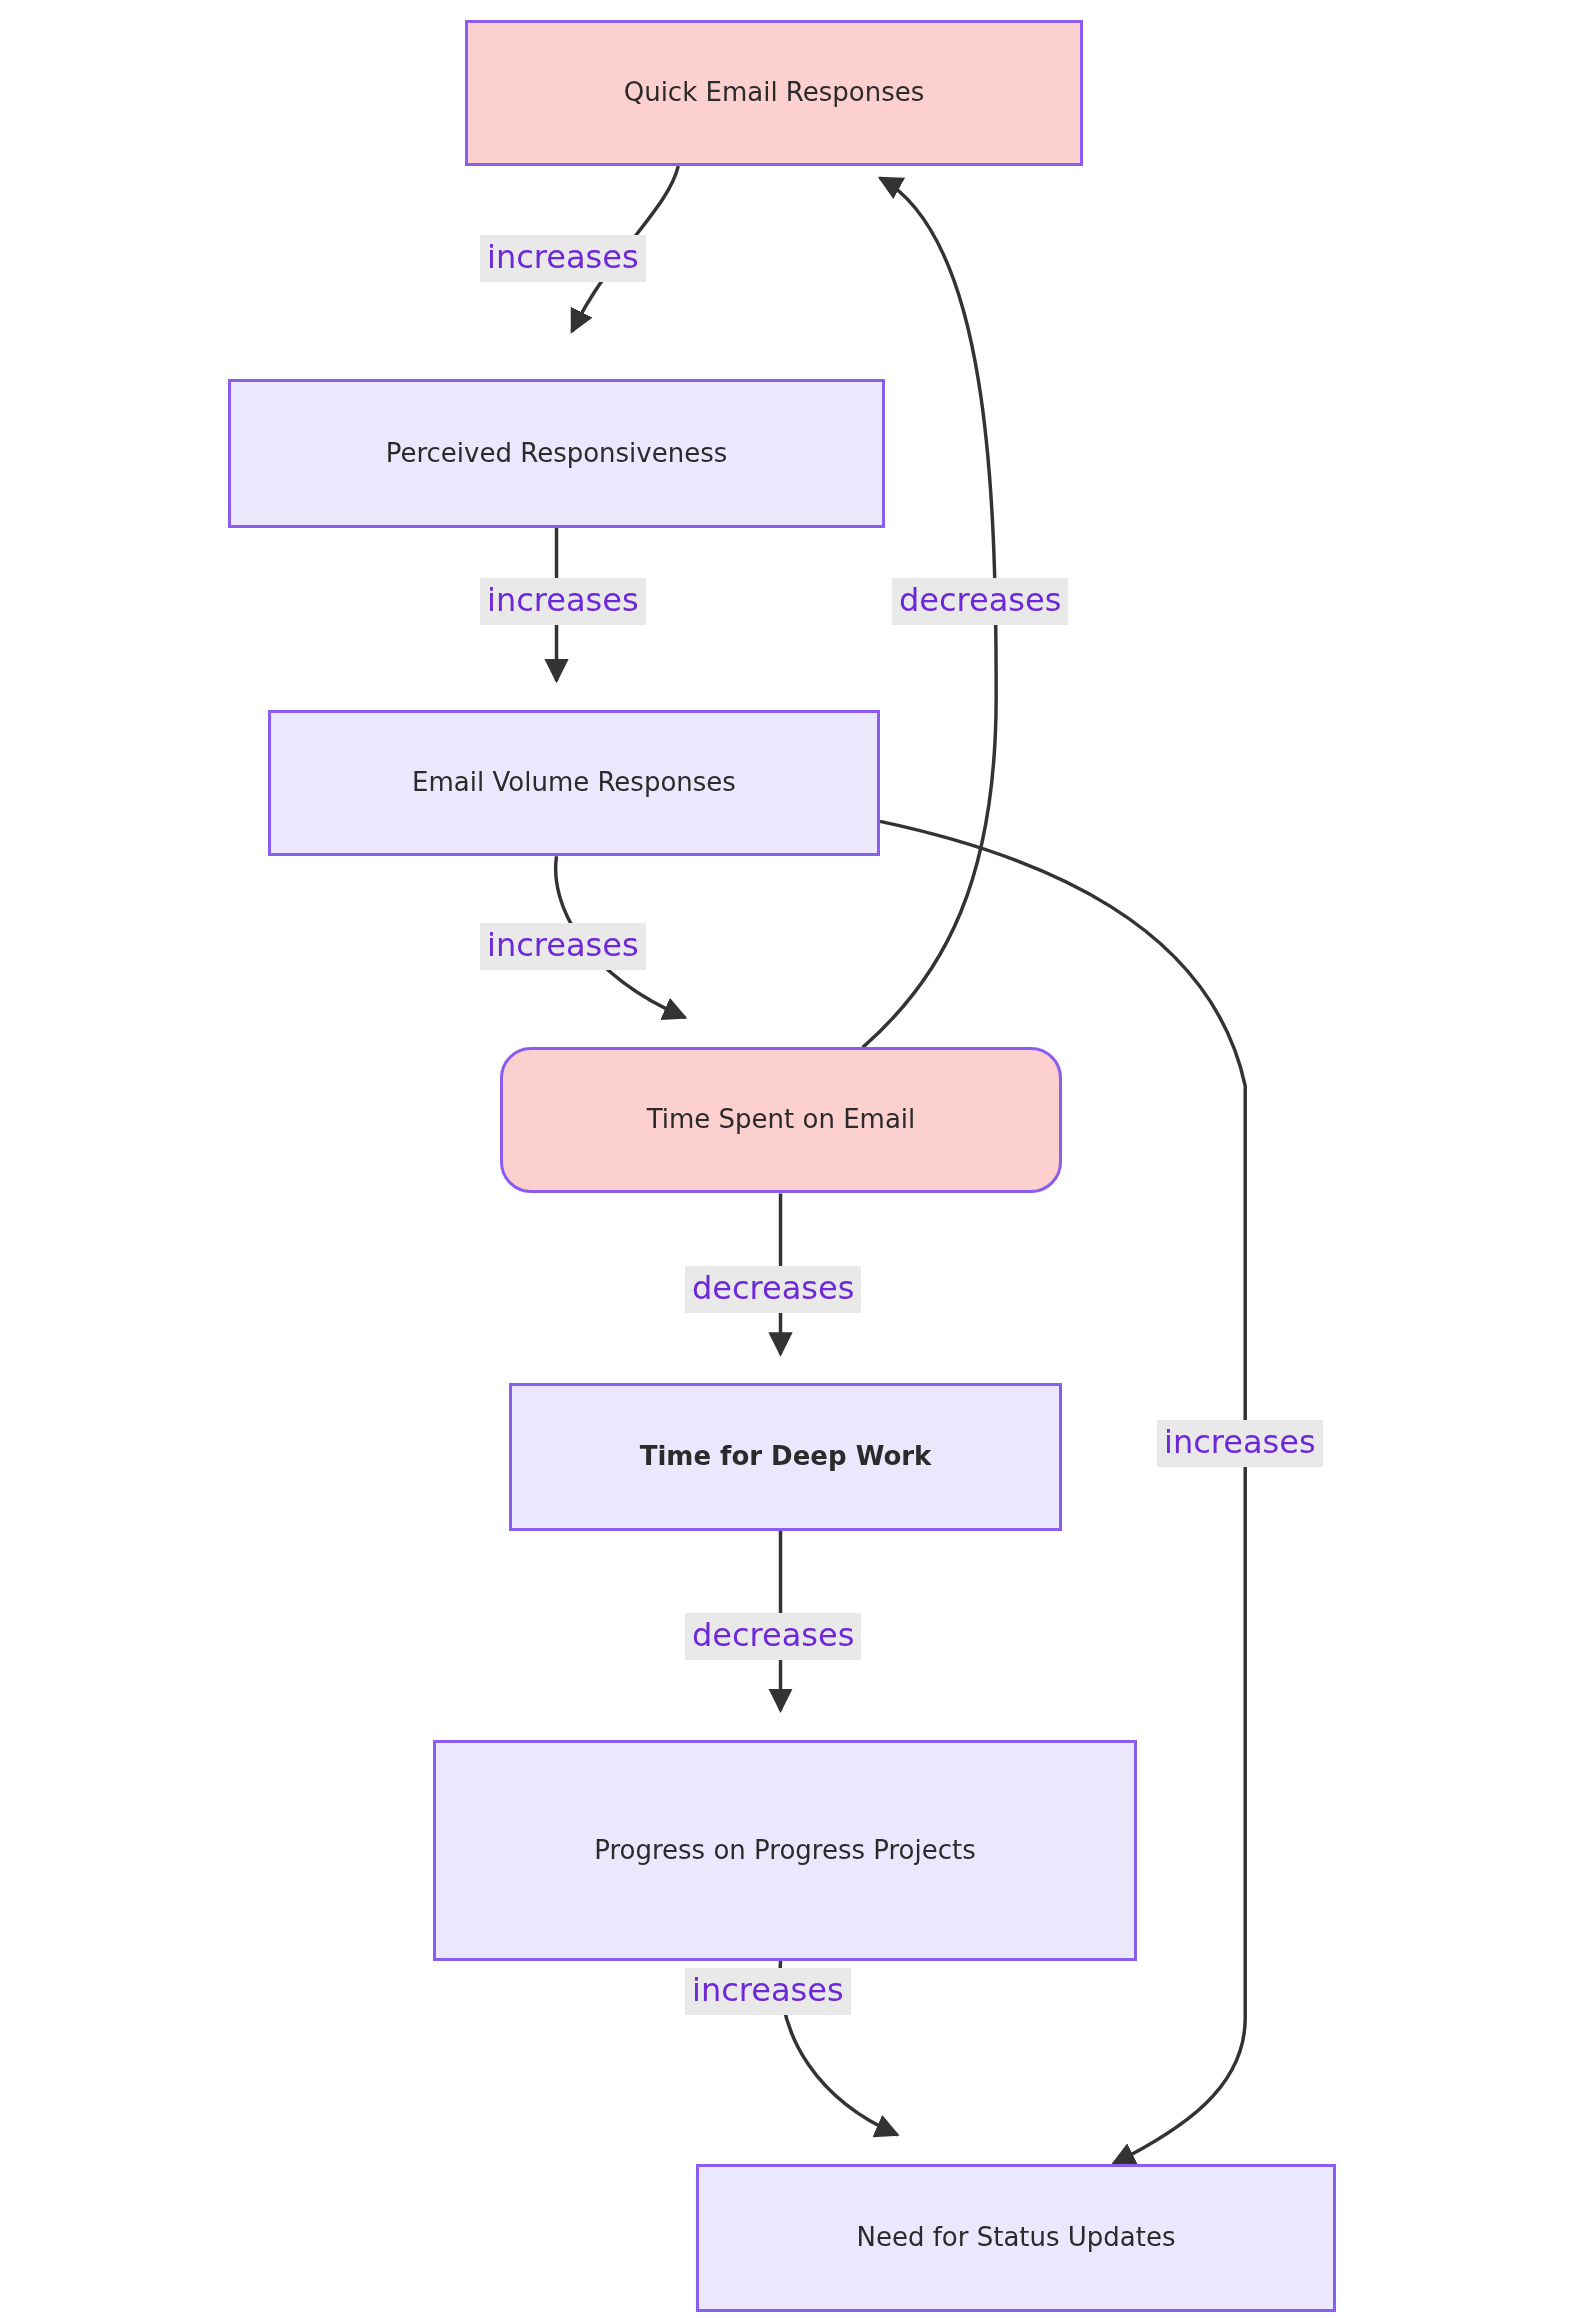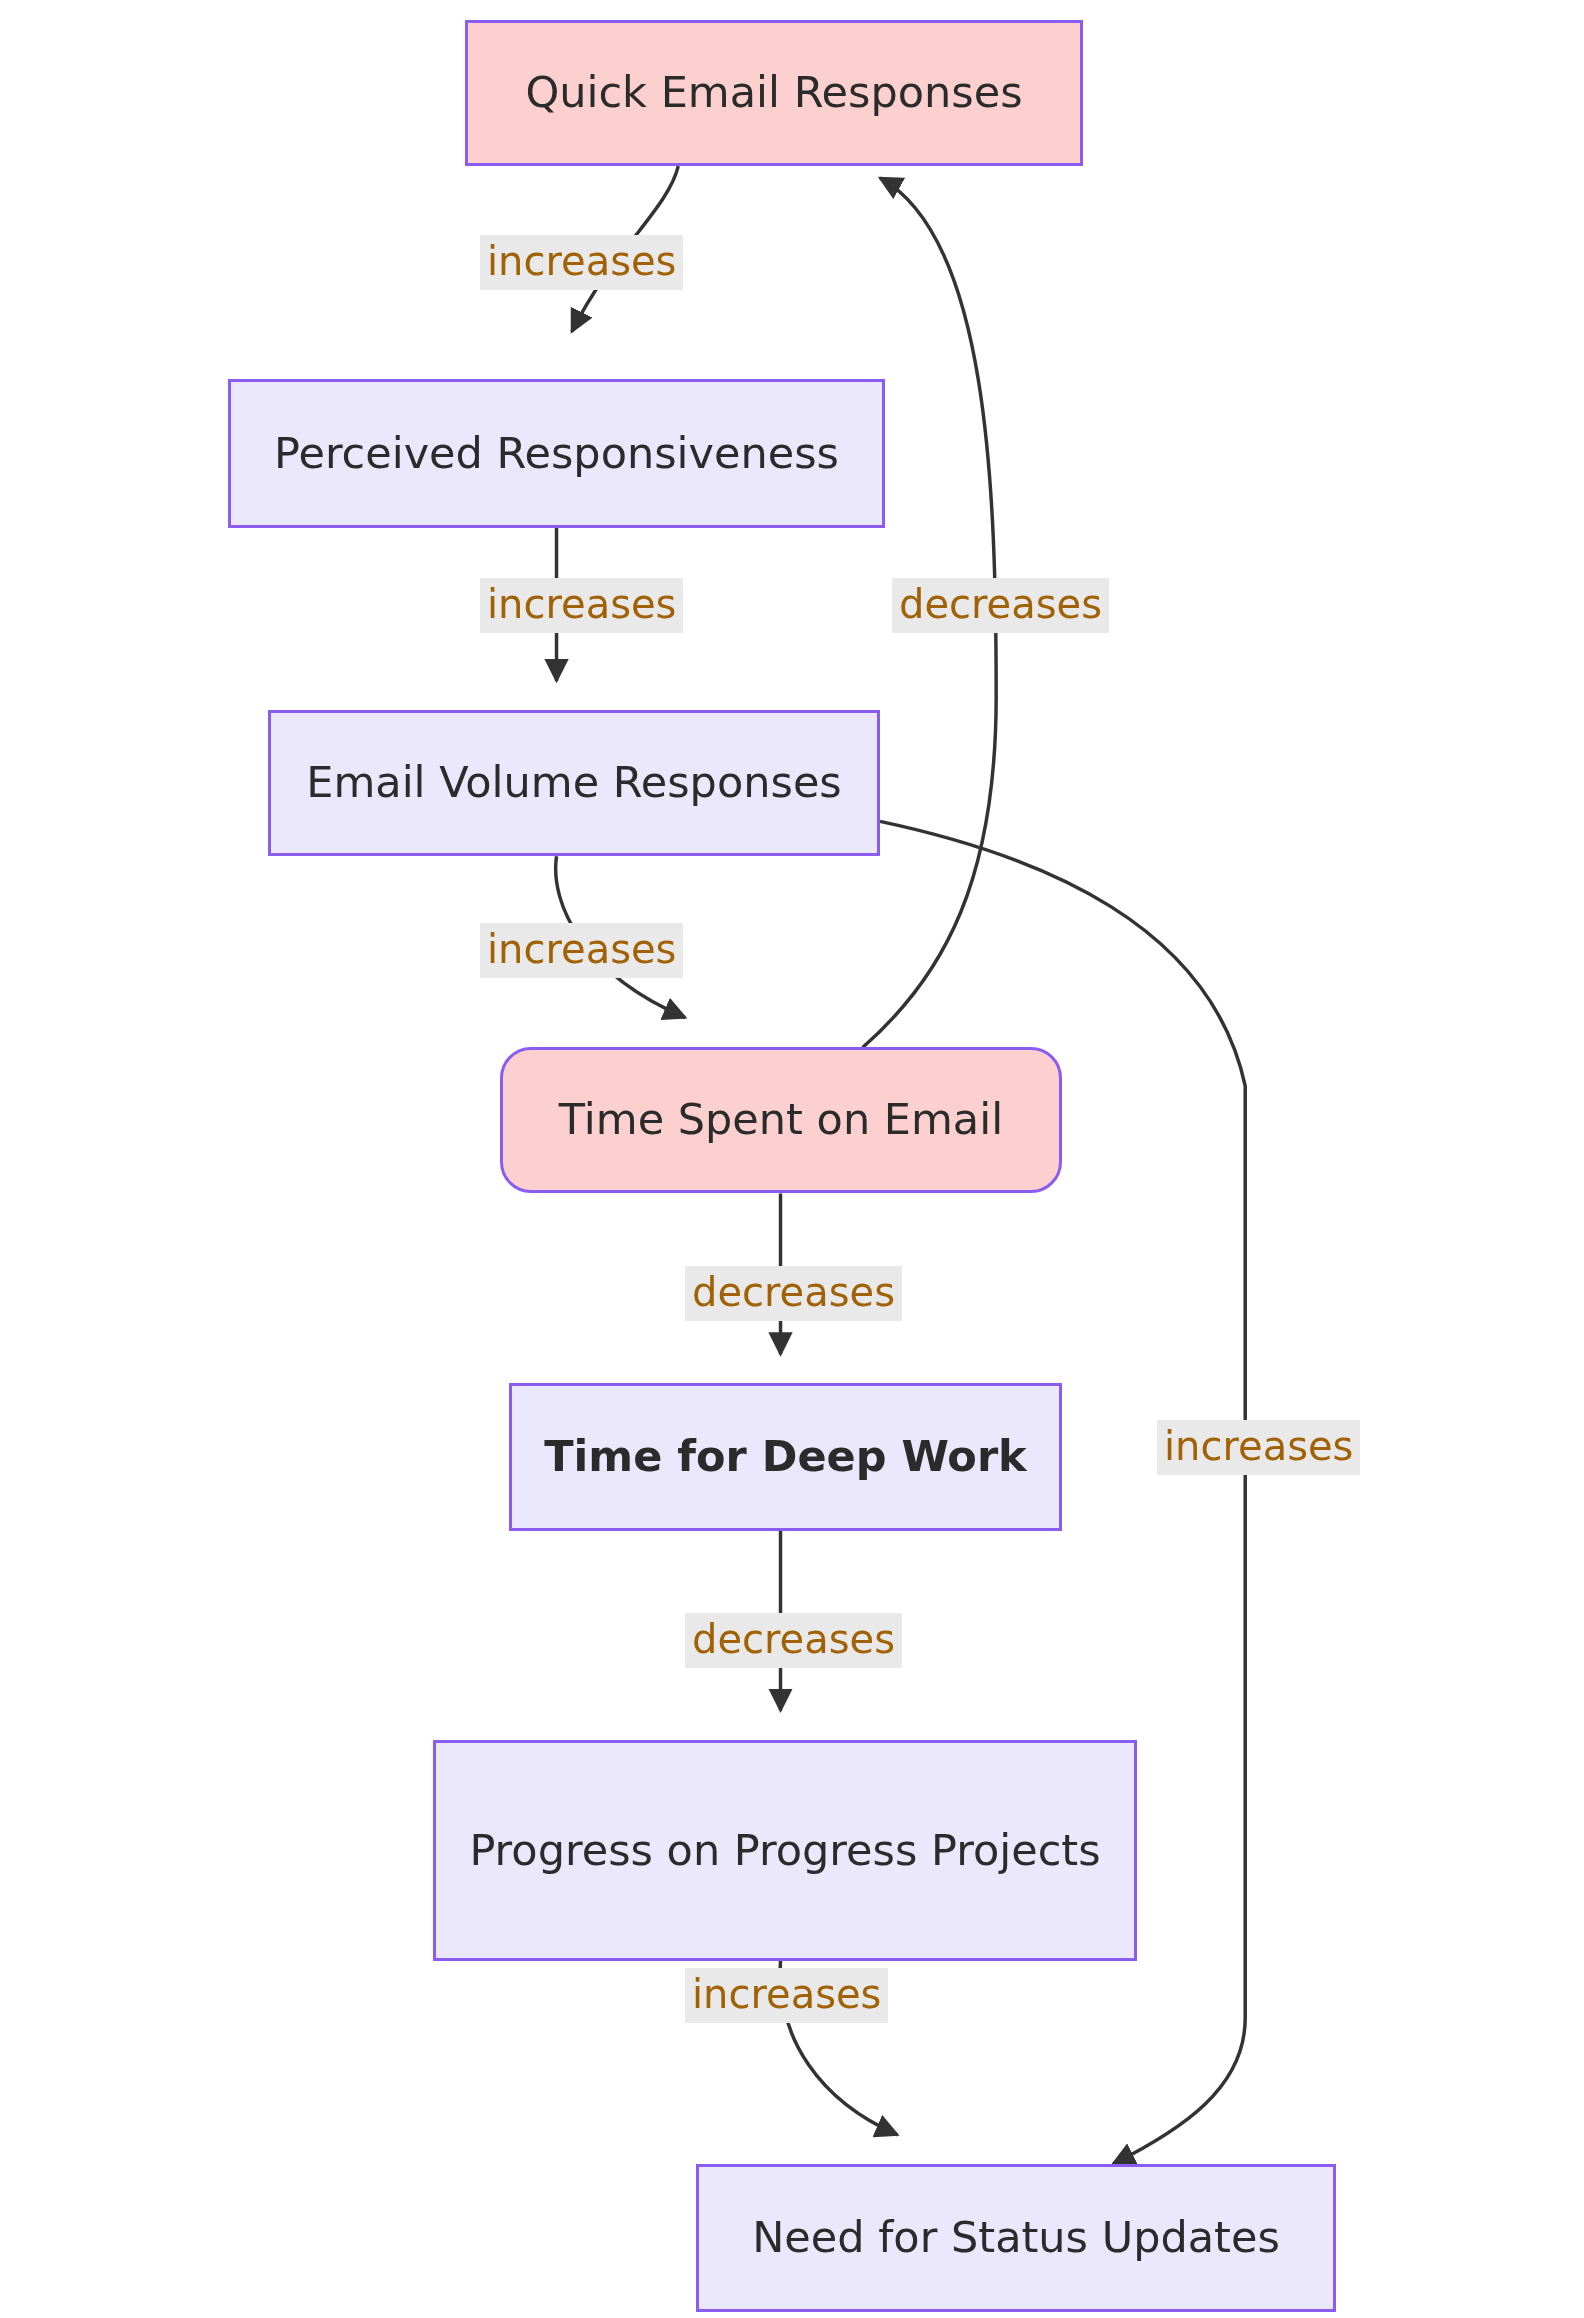--- a/index.html
+++ b/index.html
@@ -1,22 +1,22 @@
 <!DOCTYPE html>
 <html style="font-size:11px"><head>
 <meta charset="utf-8">
 <style>
   html,body{margin:0;padding:0;background:#ffffff;}
   body{width:1584px;height:2319px;font-family:"DejaVu Sans",sans-serif;-webkit-font-smoothing:antialiased;}
   #stage{position:relative;width:1584px;height:2319px;overflow:hidden;background:#ffffff;}
   #edges{position:absolute;left:0;top:0;width:1584px;height:2319px;}
   .node{position:absolute;box-sizing:border-box;display:flex;align-items:center;justify-content:center;text-align:center;
-        border:3.5px solid #8a5cf0;background:#ebe8fd;color:#2b2b2b;font-size:43px;line-height:1.38;padding:0 12.5px;}
+        border:3.5px solid #8a5cf0;background:#ebe8fd;color:#2b2b2b;font-size:26px;line-height:1.38;padding:0 12.5px;}
   .node.pink{background:#fcd0cf;}
-  .edge-label{position:absolute;background:#e9e9e9;color:#a16207;font-size:40px;line-height:1.0;
+  .edge-label{position:absolute;background:#e9e9e9;color:#6d28d9;font-size:32px;line-height:1.0;
         padding:6.3px 7px 9px 7px;white-space:nowrap;box-sizing:border-box;}
 </style>
 </head>
 <body>
 
 <div id="stage">
 
   <svg id="edges" viewBox="0 0 2277 3332" xmlns="http://www.w3.org/2000/svg">
     <defs>
       <marker id="arrow" viewBox="0 0 10 10" refX="9" refY="5" markerWidth="7" markerHeight="7" orient="auto-start-reverse">

